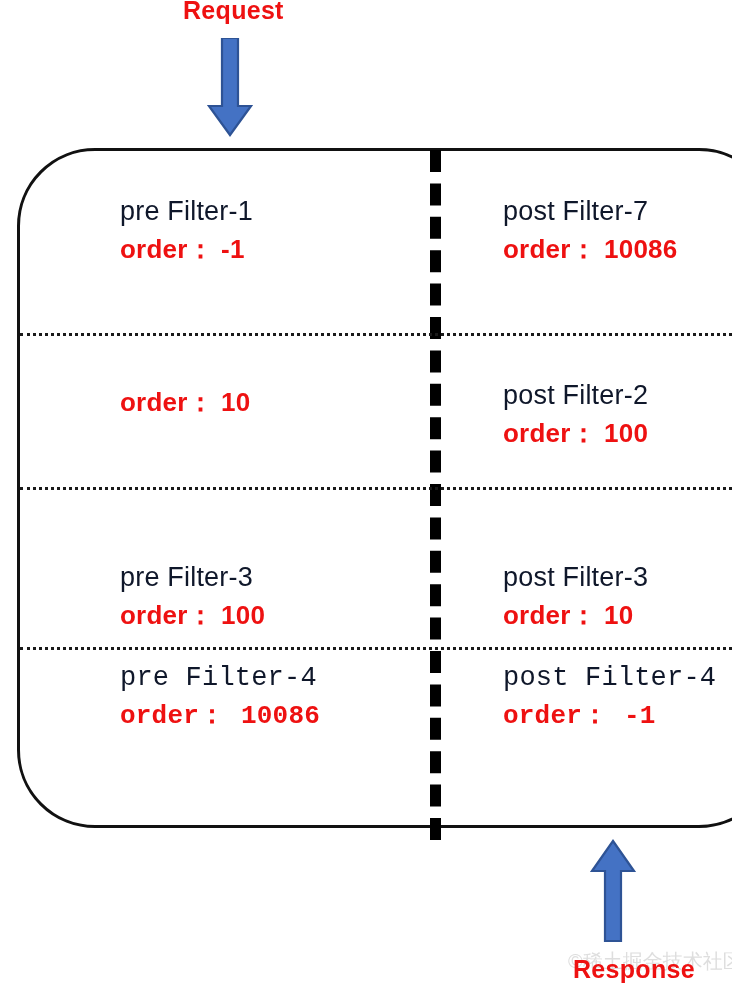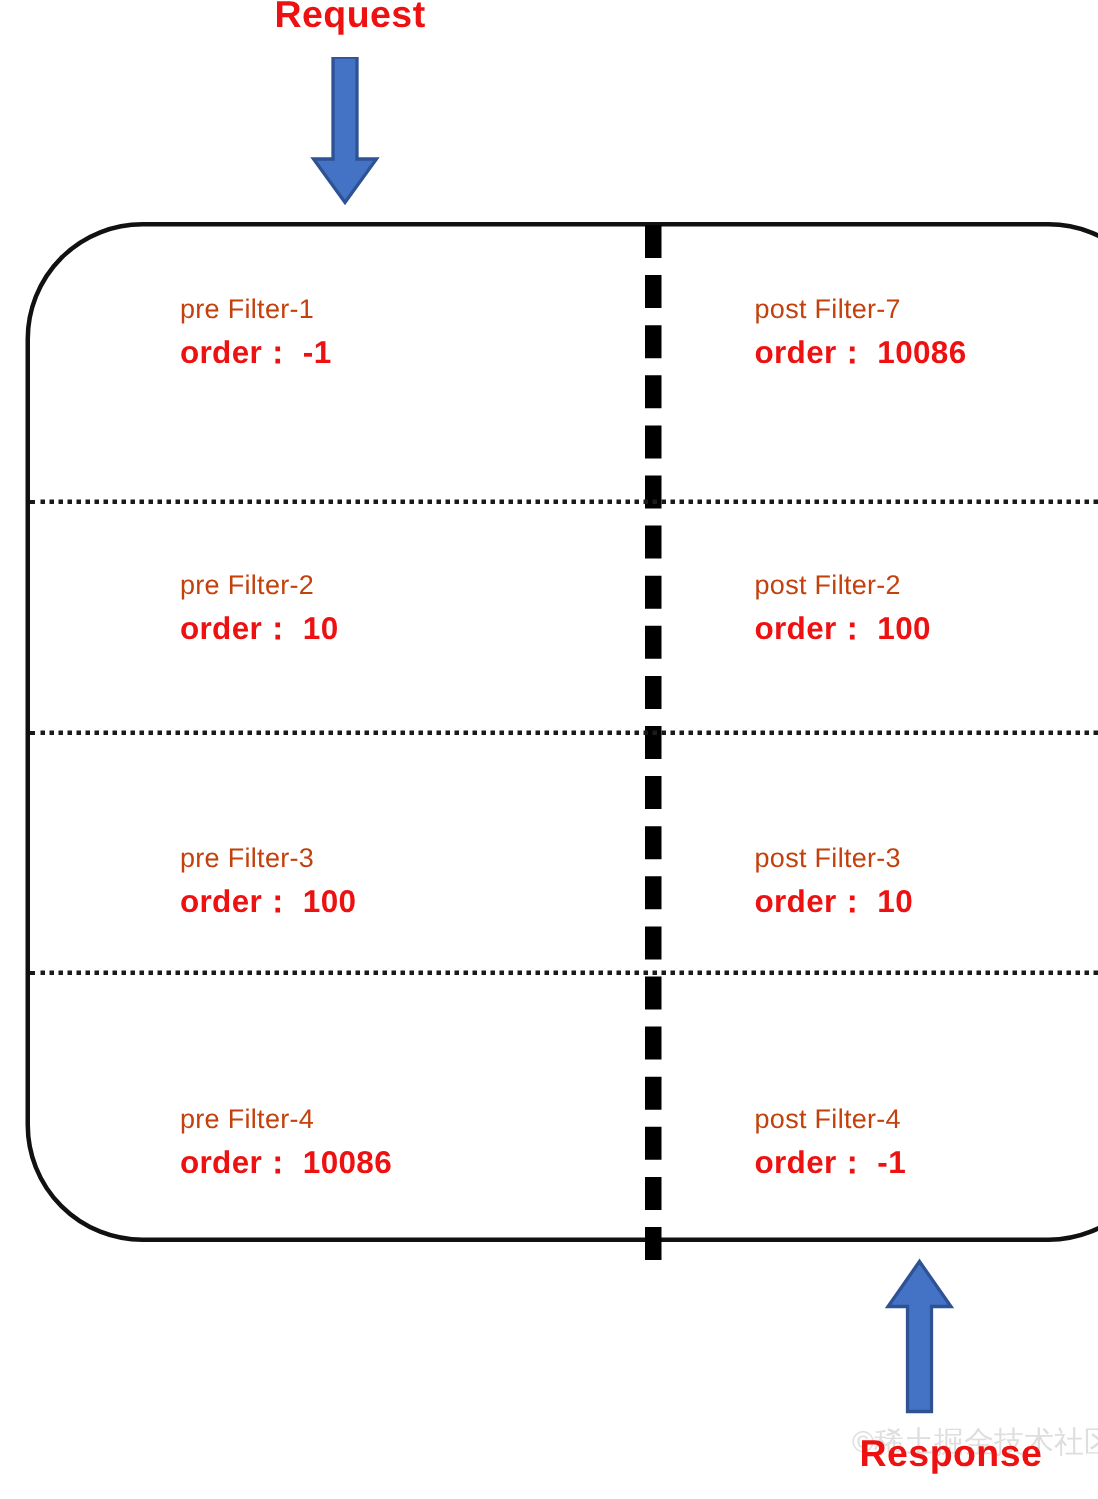--- a/index.html
+++ b/index.html
@@ -80,40 +80,40 @@
     height: 690px;
     border-left: 11px dashed #000000;
   }
 
   
   .filter-cell {
     position: absolute;
     white-space: nowrap;
   }
   .filter-title {
-    font-size: 18px;
-    color: #c2410c;
+    font-size: 27px;
+    color: #0f172a;
     line-height: 1.15;
     letter-spacing: 0.2px;
   }
   .filter-order {
-    font-size: 21px;
+    font-size: 26px;
     color: #ee1111;
     font-weight: bold;
     line-height: 1.25;
     margin-top: 6px;
     letter-spacing: 0.2px;
   }
   .col-pre  { left: 120px; }
   .col-post { left: 503px; }
 
   .row-y-1 { top: 196px; }
   .row-y-2 { top: 380px; }
   .row-y-3 { top: 562px; }
-  .row-y-4 { top: 736px; }
+  .row-y-4 { top: 663px; font-family: Liberation Mono, monospace; }
 </style>
 </head>
 <body>
 
 <div id="canvas">
 
   <div class="watermark" id="watermark-top"></div>
 
   <div class="flow-label" id="request-label">Request</div>
 
@@ -132,21 +132,20 @@
   <div class="filter-cell col-pre row-y-1">
     <div class="filter-title">pre Filter-1</div>
     <div class="filter-order">order： -1</div>
   </div>
   <div class="filter-cell col-post row-y-1">
     <div class="filter-title">post Filter-7</div>
     <div class="filter-order">order： 10086</div>
   </div>
 
   <div class="filter-cell col-pre row-y-2">
-    <div class="filter-title">pre Filter-2</div>
     <div class="filter-order">order： 10</div>
   </div>
   <div class="filter-cell col-post row-y-2">
     <div class="filter-title">post Filter-2</div>
     <div class="filter-order">order： 100</div>
   </div>
 
   <div class="filter-cell col-pre row-y-3">
     <div class="filter-title">pre Filter-3</div>
     <div class="filter-order">order： 100</div>

